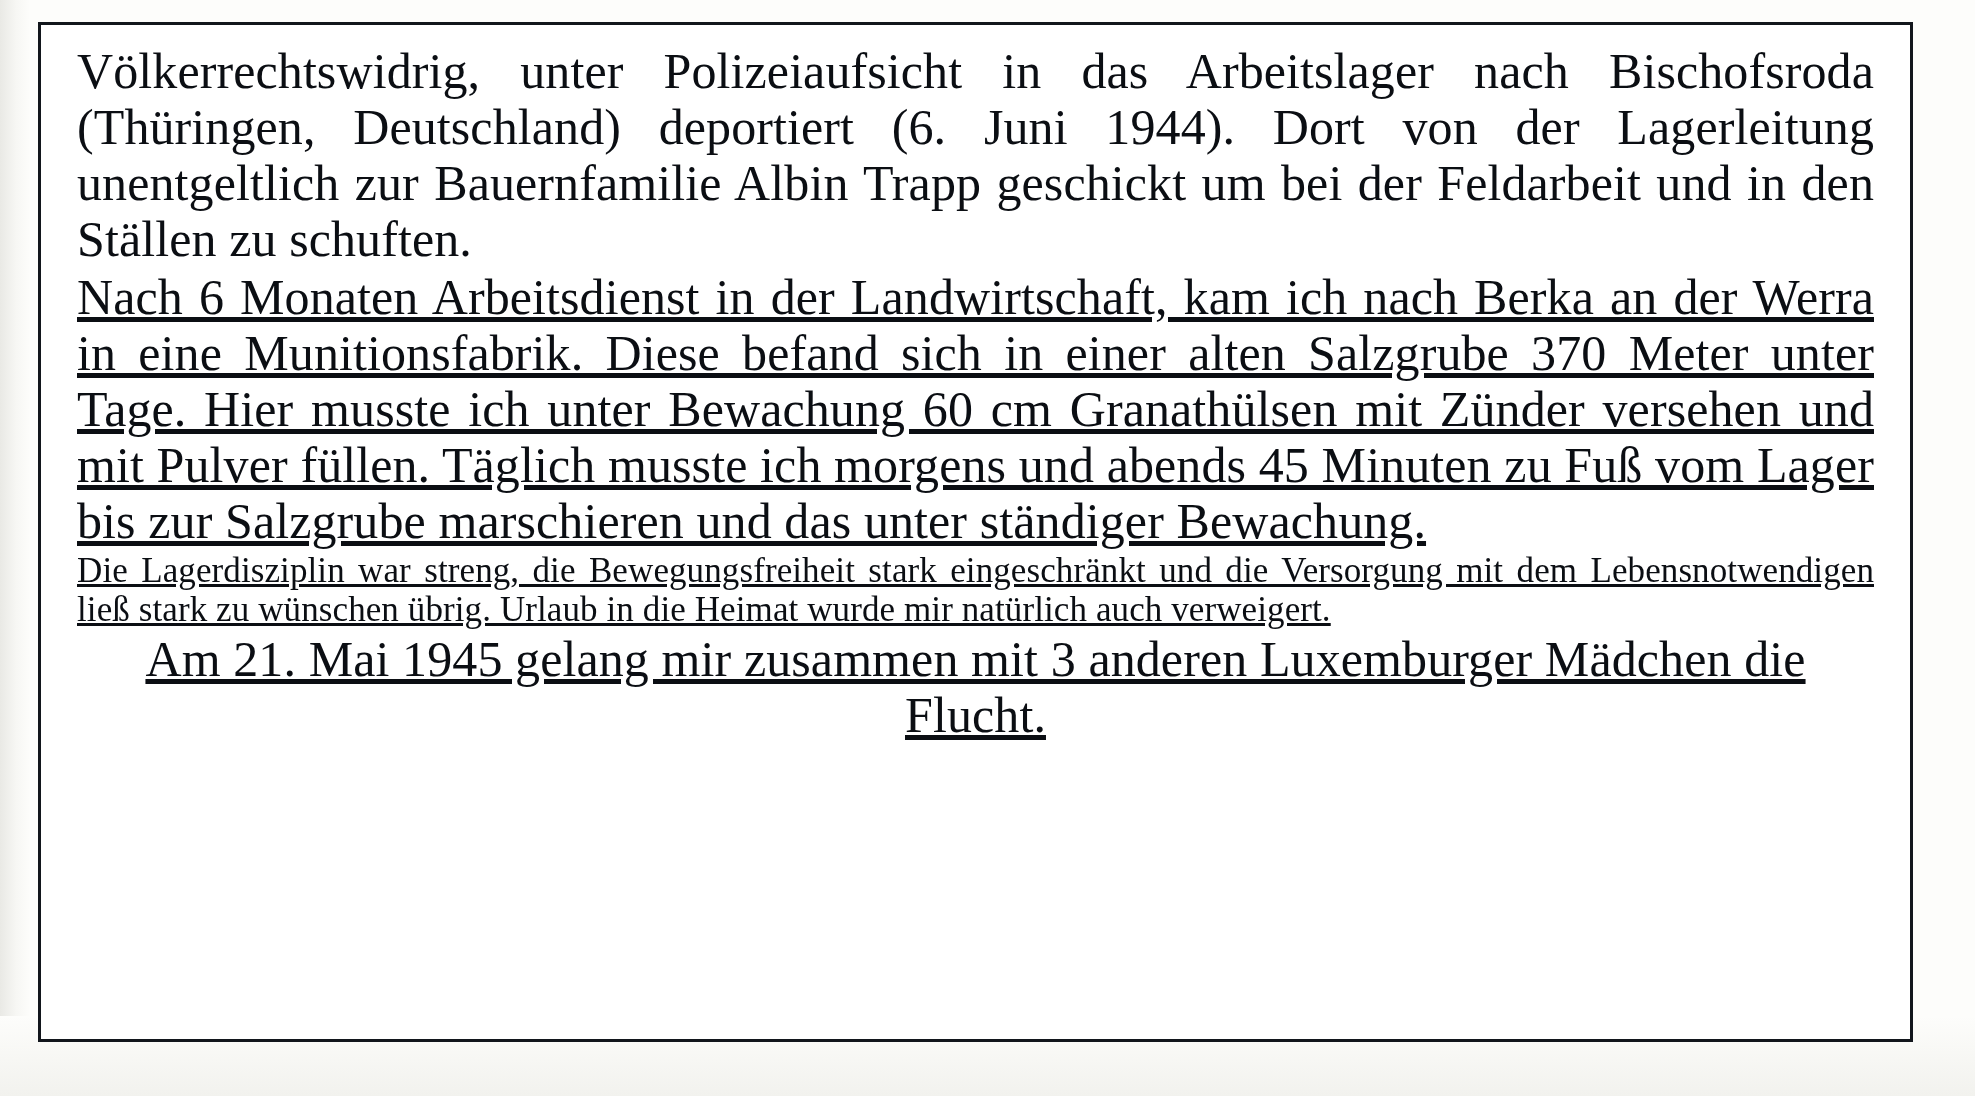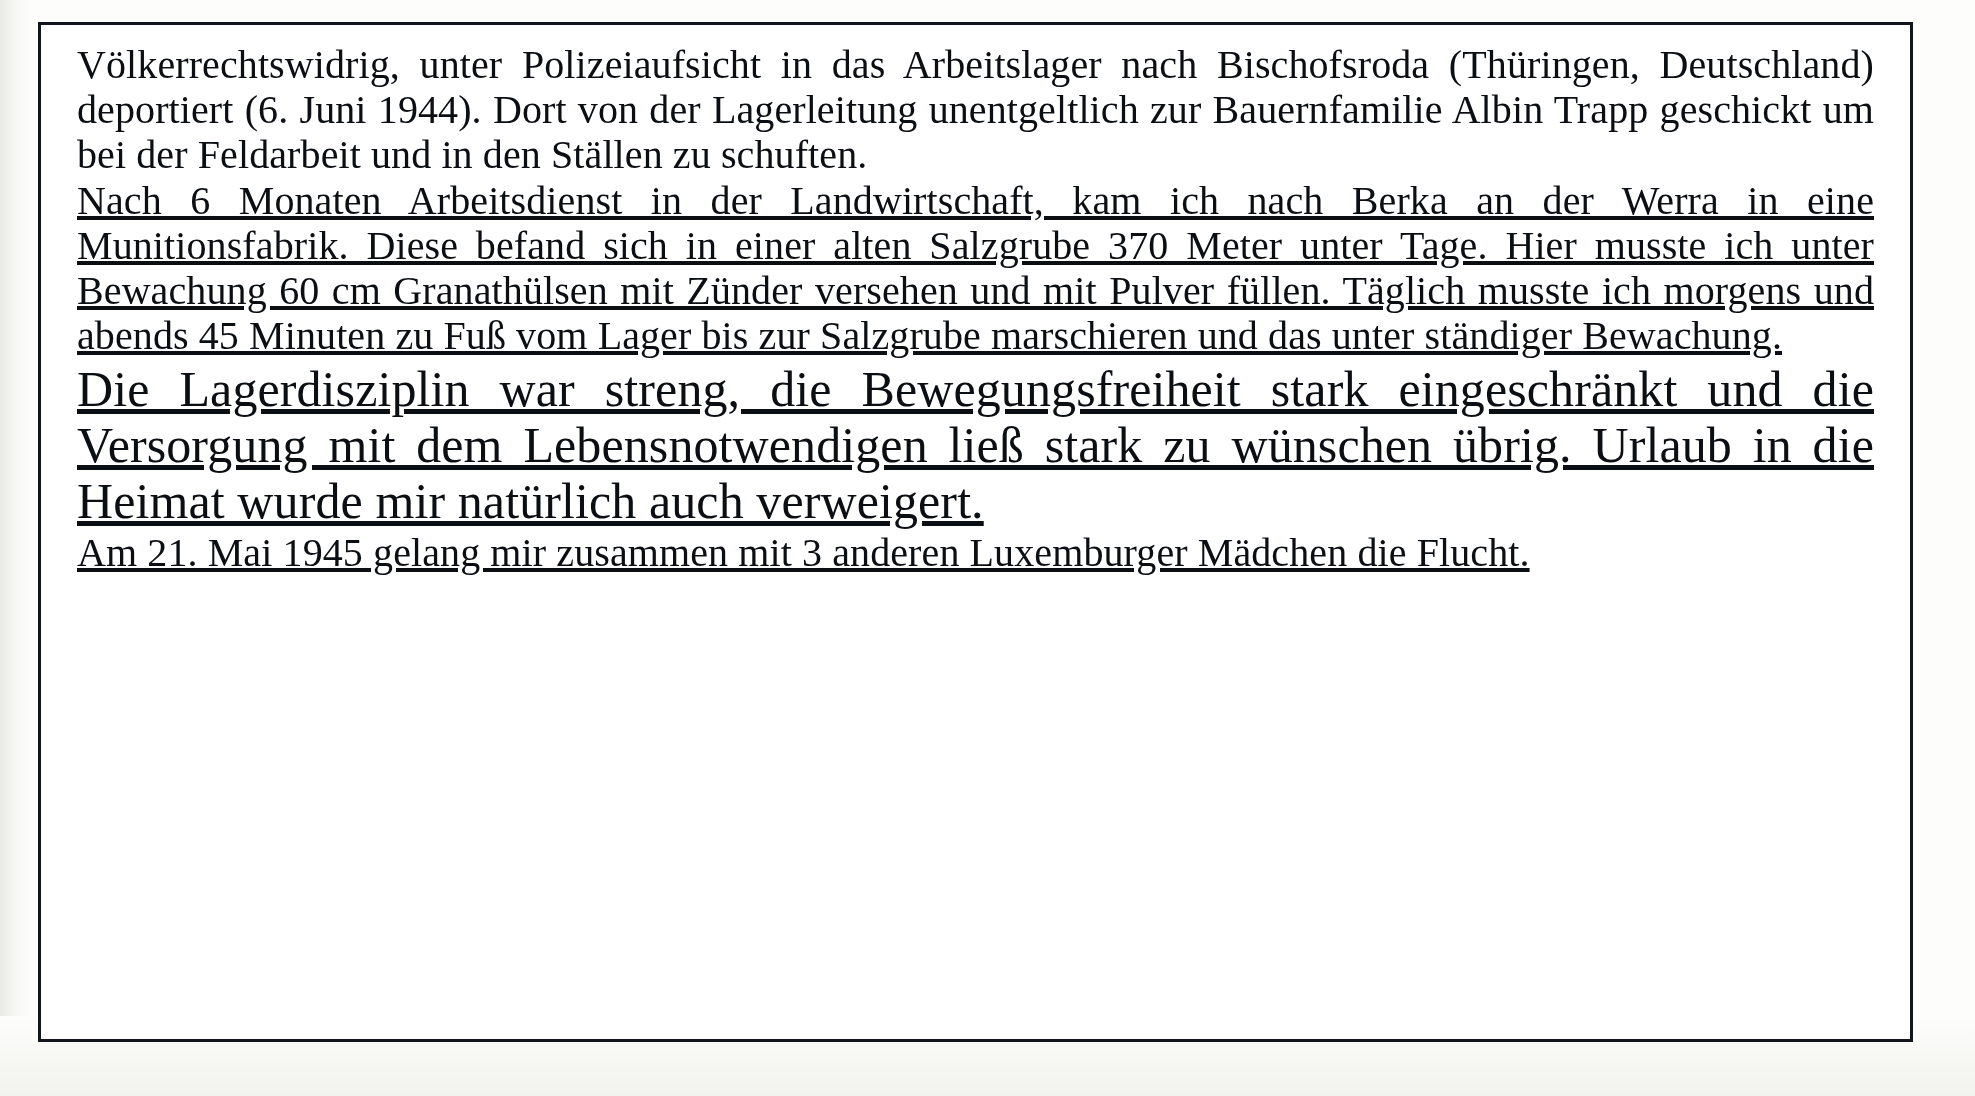--- a/index.html
+++ b/index.html
@@ -40,35 +40,35 @@
     height: 1020px;
     border: 3px solid #12161c;
     box-sizing: border-box;
     background: #ffffff;
     padding: 18px 36px 10px 36px;
     overflow: hidden;
   }
   .para {
     margin: 0;
     color: #0b0e13;
-    font-size: 40px;
+    font-size: 50px;
     line-height: 1.12;
     text-align: justify;
     text-justify: inter-word;
     letter-spacing: 0.1px;
   }
   .para + .para {
     margin-top: 2px;
     text-decoration: underline;
   }
   .para.last {
-    text-align: left;
+    text-align: center;
   }
   .para.tight {
-    font-size: 50px;
+    font-size: 35px;
   }
 </style>
 </head>
 <body>
 
 <div class="page">
   <div class="scan-left-edge"></div>
   <div class="scan-bottom-edge"></div>
 
   <div class="text-box">

